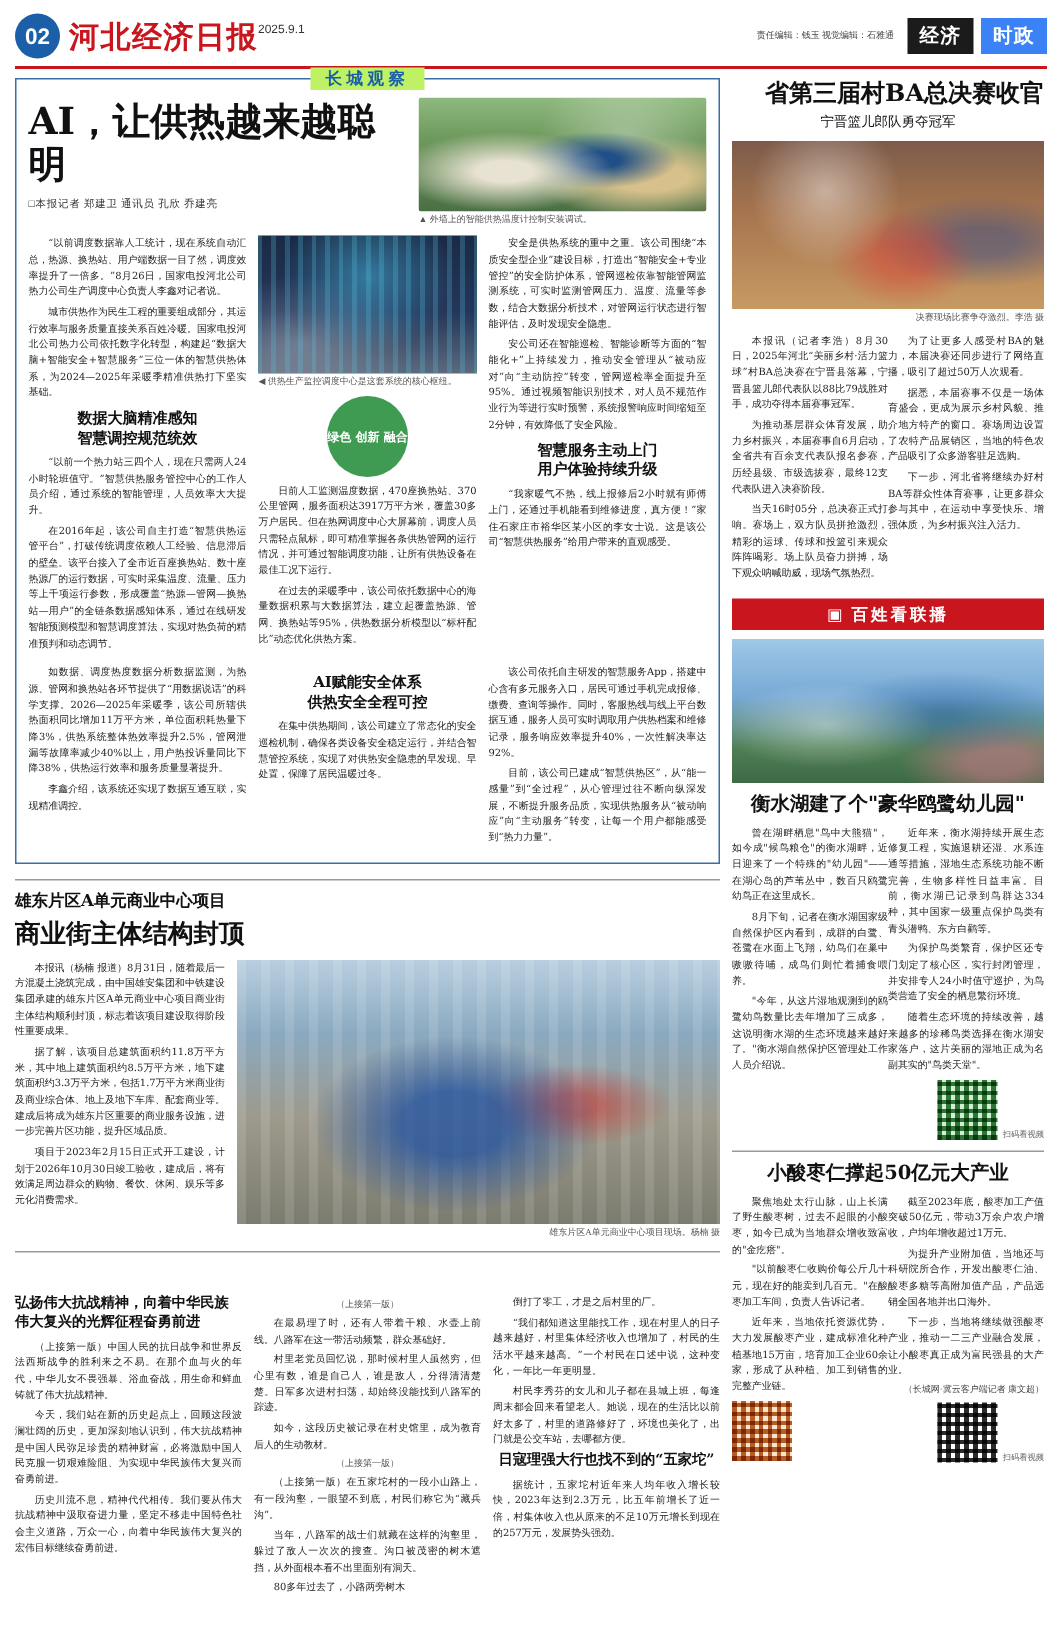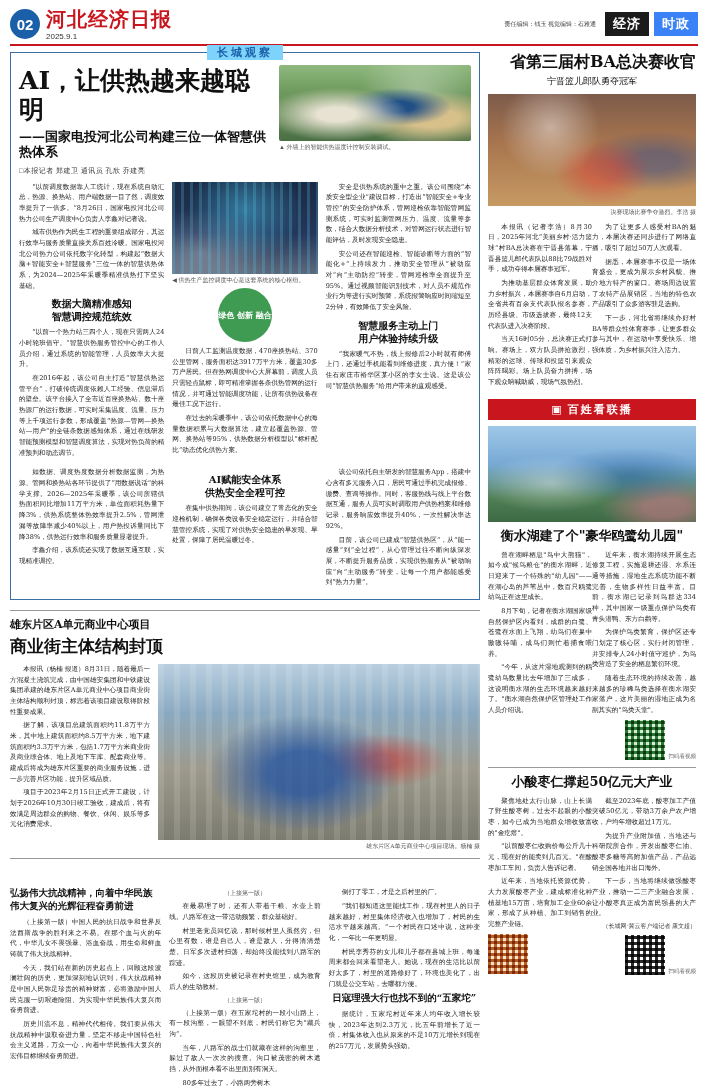--- a/index.html
+++ b/index.html
@@ -14,21 +14,21 @@
   }
   .page { position: relative; width: 708px; height: 966px; padding: 6px 10px; }
 
   
   .masthead { display: flex; align-items: center; height: 40px; border-bottom: 2px solid #c9161e; padding-bottom: 2px; }
   .pagenum {
     width: 30px; height: 30px; border-radius: 50%; background: #1b5fa8; color: #fff;
     display: flex; align-items: center; justify-content: center; font-size: 15px;
     font-family: "Liberation Sans", sans-serif; font-weight: bold; margin-right: 6px;
   }
-  .logo-block { display: flex; flex-direction: column; justify-content: center; }
+  .logo-block { display: flex; flex-direction: row; justify-content: center; }
   .logo-title {
     font-size: 20px; font-weight: bold; color: #c9161e; letter-spacing: 1px; line-height: 1.1;
     font-family: "DejaVu Serif", serif;
   }
   .logo-date { font-size: 8px; color: #333; margin-top: 2px; font-family: "Liberation Sans", sans-serif; }
   .masthead-right { margin-left: auto; display: flex; align-items: center; gap: 5px; }
   .editors { font-size: 6px; color: #444; text-align: right; line-height: 1.5; margin-right: 4px; }
   .sec-tag {
     background: #1b1b1b; color: #fff; font-size: 13px; font-weight: bold; padding: 3px 8px;
     font-family: "DejaVu Serif", serif; letter-spacing: 1px;
@@ -37,21 +37,21 @@
 
   
   .body-area { display: flex; gap: 8px; margin-top: 6px; }
   .col-left { width: 470px; }
   .col-right { width: 208px; }
 
   
   .feature-box { border: 1px solid #3b6ea5; padding: 6px 8px 8px; position: relative; }
   .banner-label {
     position: absolute; top: -8px; left: 50%; transform: translateX(-50%);
-    background: #7dd3fc; color: #1b5fa8; font-size: 11px; font-weight: bold; padding: 0 10px;
+    background: #bef264; color: #1b5fa8; font-size: 11px; font-weight: bold; padding: 0 10px;
     letter-spacing: 3px; font-family: Liberation Sans, sans-serif;
   }
   .feat-head { display: flex; gap: 8px; margin-top: 6px; }
   .feat-head-text { width: 260px; }
   .headline-main {
     font-size: 25px; font-weight: bold; line-height: 1.15; letter-spacing: 0px;
     font-family: "DejaVu Serif", serif; margin: 2px 0 4px;
   }
   .headline-sub { font-size: 13px; font-weight: bold; line-height: 1.2; font-family: "DejaVu Serif", serif; }
   .byline { font-size: 7px; color: #333; margin-top: 6px; letter-spacing: .5px; }
@@ -201,21 +201,20 @@
   <div class="body-area">
 
     <div class="col-left">
 
       <div class="feature-box">
         <div class="banner-label">长城观察</div>
 
         <div class="feat-head">
           <div class="feat-head-text">
             <div class="headline-main">AI，让供热越来越聪明</div>
-            <div class="headline-sub">——国家电投河北公司构建三位一体智慧供热体系</div>
             <div class="byline">□本报记者  郑建卫  通讯员  孔欣  乔建亮</div>
           </div>
           <div>
             <div class="feat-photo-top ph ph-workers"></div>
             <div class="caption">▲ 外墙上的智能供热温度计控制安装调试。</div>
           </div>
         </div>
 
         <div class="cols3">
           <div>

